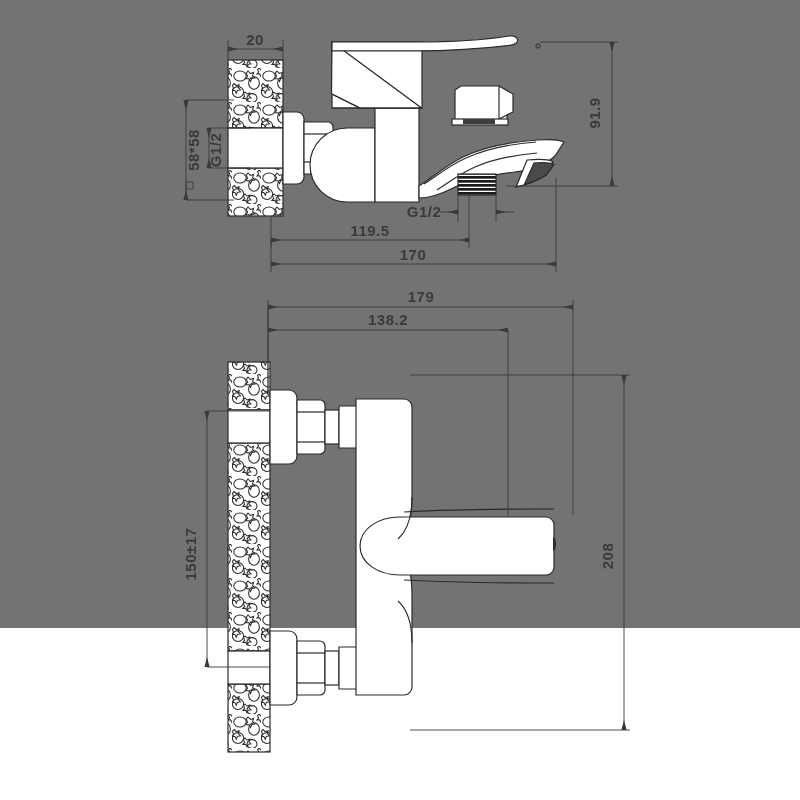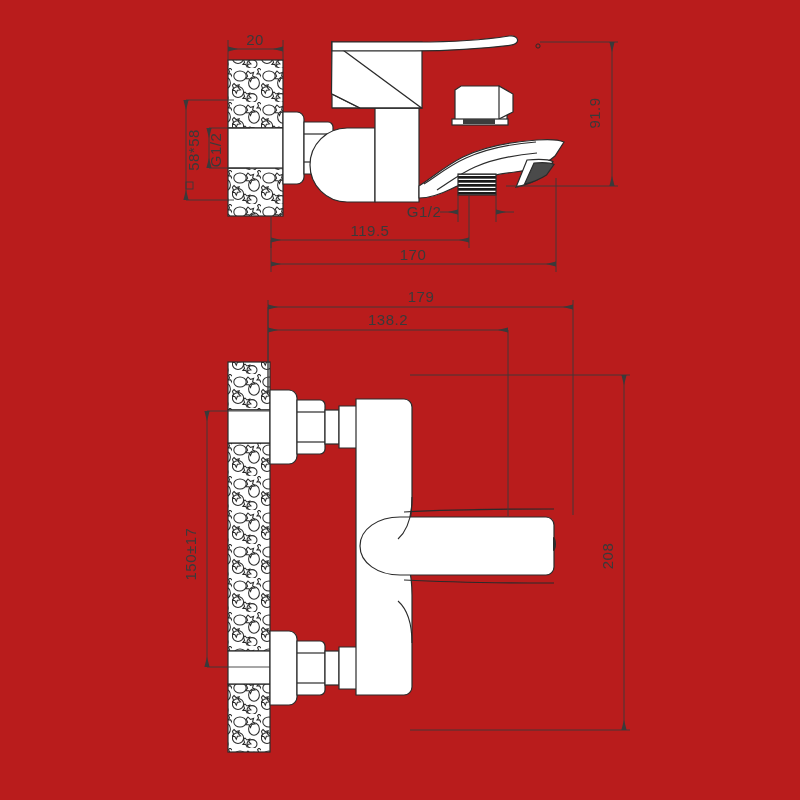--- a/index.html
+++ b/index.html
@@ -1,17 +1,17 @@
 <!DOCTYPE html>
 <html><head>
 <meta charset="utf-8">
 <style>
   html,body{margin:0;padding:0;background:#ffffff;}
   body{width:800px;height:800px;overflow:hidden;font-family:"Liberation Sans",sans-serif;}
-  #stage{position:relative;width:800px;height:800px;background:#b91c1c;}
+  #stage{position:relative;width:800px;height:628px;background:#737373;font-weight:bold;}
   svg{display:block;}
   .dimtext{font-family:"Liberation Sans",sans-serif;font-size:15px;fill:#3a3a3a;letter-spacing:0.5px;}
 </style>
 </head>
 <body>
 
 <div id="stage">
 <svg width="800" height="800" viewBox="0 0 800 800" xmlns="http://www.w3.org/2000/svg">
 
   <defs>

